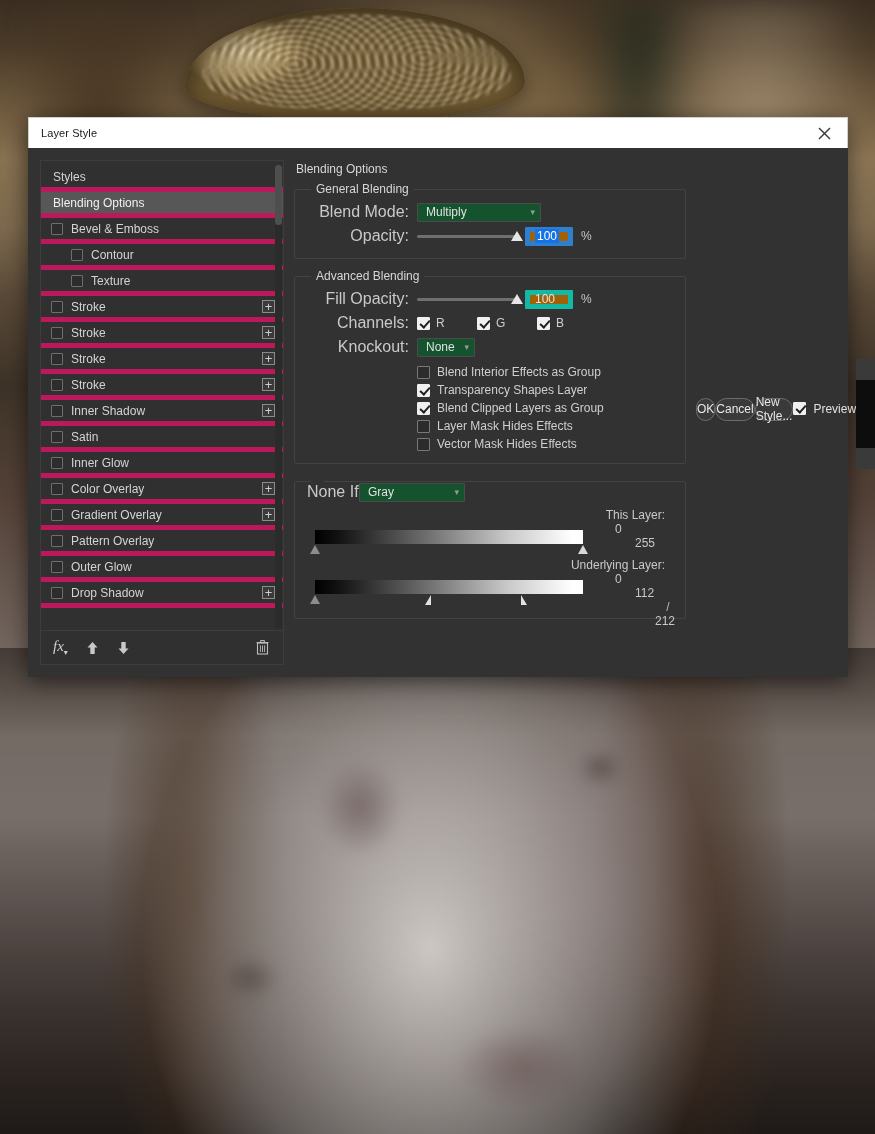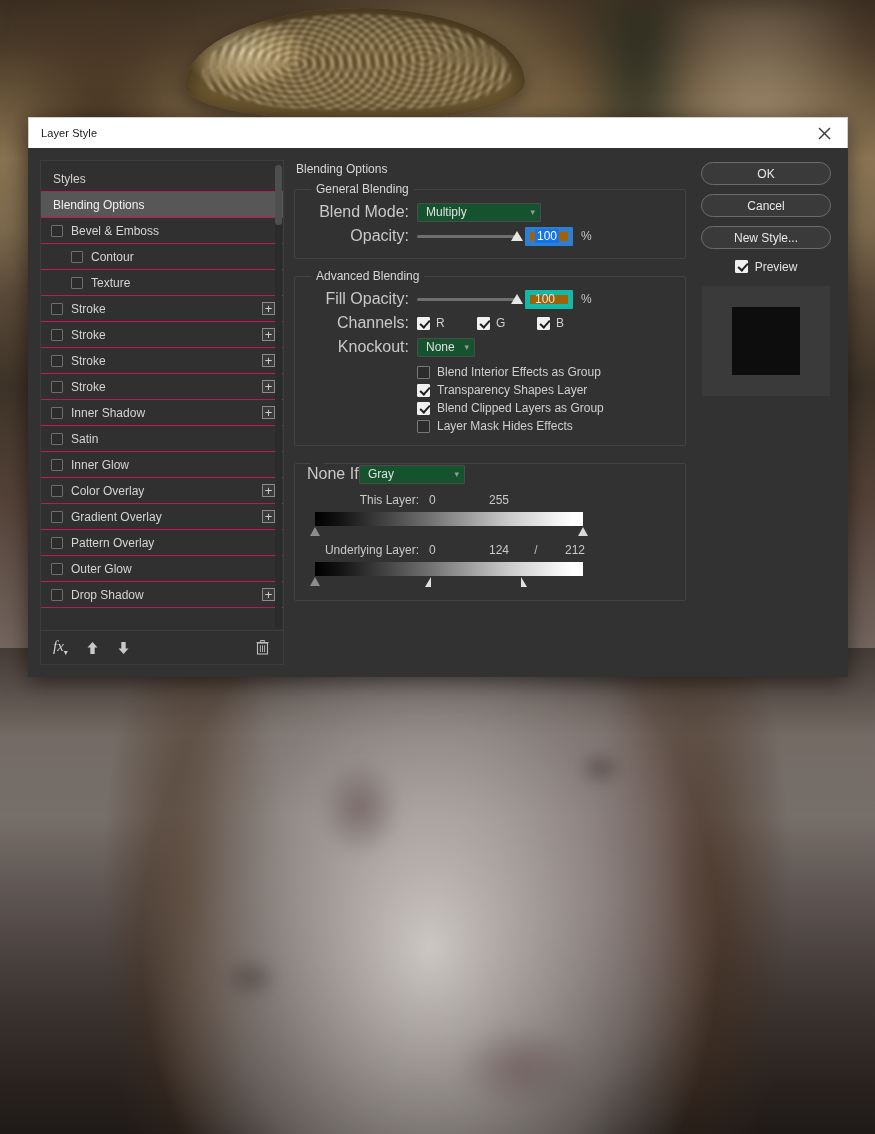--- a/index.html
+++ b/index.html
@@ -117,21 +117,21 @@
     position: relative;
   }
   .styles-list {
     flex: 1; overflow: hidden; padding: 5px 0 0 0;
     position: relative;
   }
   .style-row {
     height: 26px; display: flex; align-items: center;
     padding: 0 8px 0 10px;
     color: #d4d4d4; font-size: 12px;
-    border-bottom: 1px solid #be185d;
+    border-bottom: 5px solid #be185d;
     cursor: pointer; position: relative;
   }
   .style-row.header { padding-left: 12px; }
   .style-row.selected { background: #575757; color: #f0f0f0; }
   .style-row .cb {
     width: 12px; height: 12px; flex: 0 0 12px;
     border: 1px solid #6e6e6e; background: #2c2c2c;
     margin-right: 8px; border-radius: 1px;
   }
   .style-row.indent { padding-left: 30px; }
@@ -238,22 +238,22 @@
     display: flex; align-items: center; gap: 7px;
     height: 18px; color: #cfcfcf; font-size: 12px; cursor: pointer;
   }
   .channels { display: flex; align-items: center; gap: 8px; }
   .channels .cgroup { display: flex; align-items: center; gap: 6px; width: 52px; }
   .adv-checks { margin-left: 110px; margin-top: 4px; }
 
   
   .blendif-body { padding-top: 4px; }
   .layer-head {
-    display: flex; align-items: center; height: 20px;
-    color: #c9c9c9; font-size: 12px;
+    display: flex; align-items: flex-end; height: 20px;
+    color: #c9c9c9; font-size: 12px; flex-direction: column;
   }
   .layer-head .name { width: 122px; text-align: right; padding-right: 10px; }
   .layer-head .v1 { width: 60px; text-align: left; }
   .layer-head .v2 { width: 40px; text-align: left; }
   .layer-head .sl { width: 14px; text-align: center; color: #b9b9b9; }
   .gradbar {
     height: 14px; width: 268px;
     background: linear-gradient(90deg, #000000 0%, #101010 8%, #6f6f6f 42%, #c9c9c9 72%, #ffffff 96%, #ffffff 100%);
     margin: 2px 0 0 0;
   }
@@ -272,21 +272,21 @@
   }
   .tri-half-left {
     width: 0; height: 0;
     border-bottom: 10px solid #e2e2e2;
     border-right: 6px solid transparent;
   }
   .tri-dim { opacity: 0.55; }
 
   
   .right-pane {
-    width: 140px; display: flex; flex-direction: column; align-items: center;
+    width: 140px; display: flex; flex-direction: row; align-items: center;
     padding-top: 2px;
   }
   .btn {
     width: 130px; height: 23px; border-radius: 12px;
     border: 1px solid #6d6d6d; background: #3a3a3a; color: #e8e8e8;
     font-size: 12px; display: flex; align-items: center; justify-content: center;
     margin-bottom: 9px; cursor: pointer;
   }
   .preview-row {
     display: flex; align-items: flex-start; gap: 7px;
@@ -520,20 +520,24 @@
               <span>Transparency Shapes Layer</span>
             </label>
             <label class="chk-row">
               <span class="chk on"></span>
               <span>Blend Clipped Layers as Group</span>
             </label>
             <label class="chk-row">
               <span class="chk"></span>
               <span>Layer Mask Hides Effects</span>
             </label>
+            <label class="chk-row">
+              <span class="chk"></span>
+              <span>Vector Mask Hides Effects</span>
+            </label>
           </div>
       </fieldset>
 
       <fieldset class="group">
         <legend style="visibility:hidden">.</legend>
         <div class="field-row" style="margin-top:-12px">
           <span class="field-label" style="width:44px">None If:</span>
           <div class="select sel-blendif">
             <span>Gray</span>
             <span class="chev">▾</span>
@@ -551,21 +555,21 @@
             <div class="gradbar"></div>
             <div class="sliderstrip">
               <div class="tri tri-full tri-dim" id="tl-low" style="left: calc(0% - 5px);"></div>
               <div class="tri tri-full" id="tl-high" style="left: calc(100% - 5px);"></div>
             </div>
           </div>
 
           <div class="layer-head">
             <span class="name">Underlying Layer:</span>
             <span class="v1">0</span>
-            <span class="v2">124</span>
+            <span class="v2">112</span>
             <span class="sl">/</span>
             <span class="v2" style="text-align:right;width:42px">212</span>
           </div>
           <div style="margin-left:8px">
             <div class="gradbar"></div>
             <div class="sliderstrip">
               <div class="tri tri-full tri-dim" id="ul-low" style="left: calc(0% - 5px);"></div>
               <div class="tri tri-half-right" id="ul-mid" style="left: calc(42% - 3px);"></div>
               <div class="tri tri-half-left" id="ul-high" style="left: calc(78% - 3px);"></div>
             </div>

